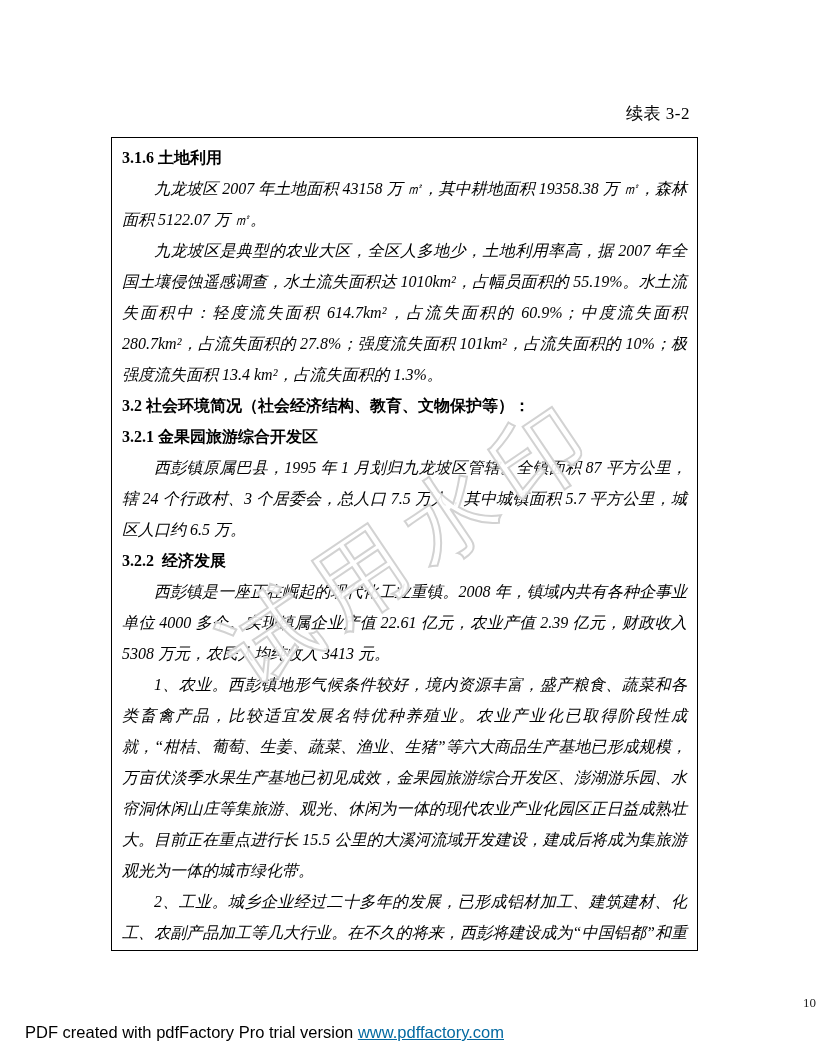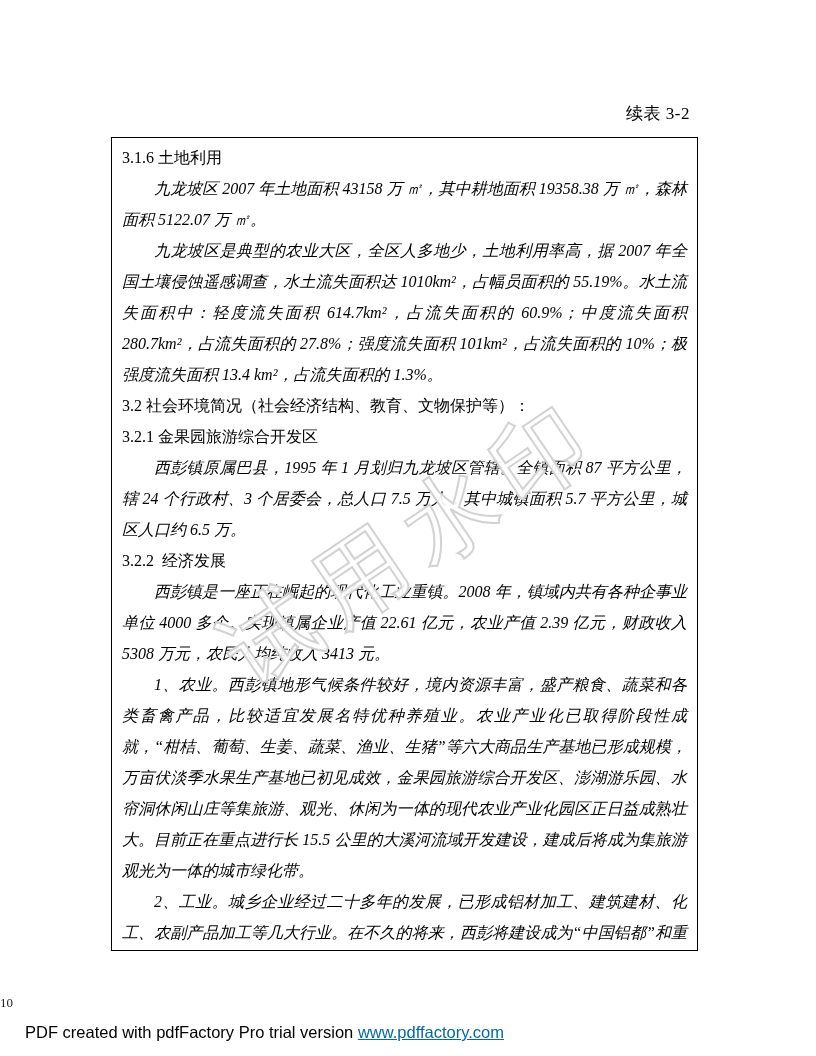--- a/index.html
+++ b/index.html
@@ -28,21 +28,21 @@
     padding: 4px 10px 0 10px;
     overflow: hidden;
     z-index: 1;
     background: transparent;
   }
   .block {
     font-size: 16px;
     line-height: 31px;
   }
   .h {
-    font-weight: normal;
+    font-weight: bold;
     white-space: pre-wrap;
   }
   .p {
     text-indent: 2em;
     text-align: justify;
     font-style: italic;
   }
   .watermark {
     position: absolute;
     left: 196px;
@@ -56,21 +56,21 @@
     -webkit-text-stroke: 2px #d2d2d2;
     transform: rotate(-34deg);
     transform-origin: center center;
     pointer-events: none;
   }
   .page-number {
     position: absolute;
     left: 0;
     right: 0;
     top: 995px;
-    text-align: left;
+    text-align: right;
     font-size: 13px;
     color: #222222;
     z-index: 2;
   }
   .pdf-footer {
     position: absolute;
     left: 25px;
     top: 1023px;
     font-family: "Liberation Sans", "DejaVu Sans", sans-serif;
     font-size: 16.5px;

